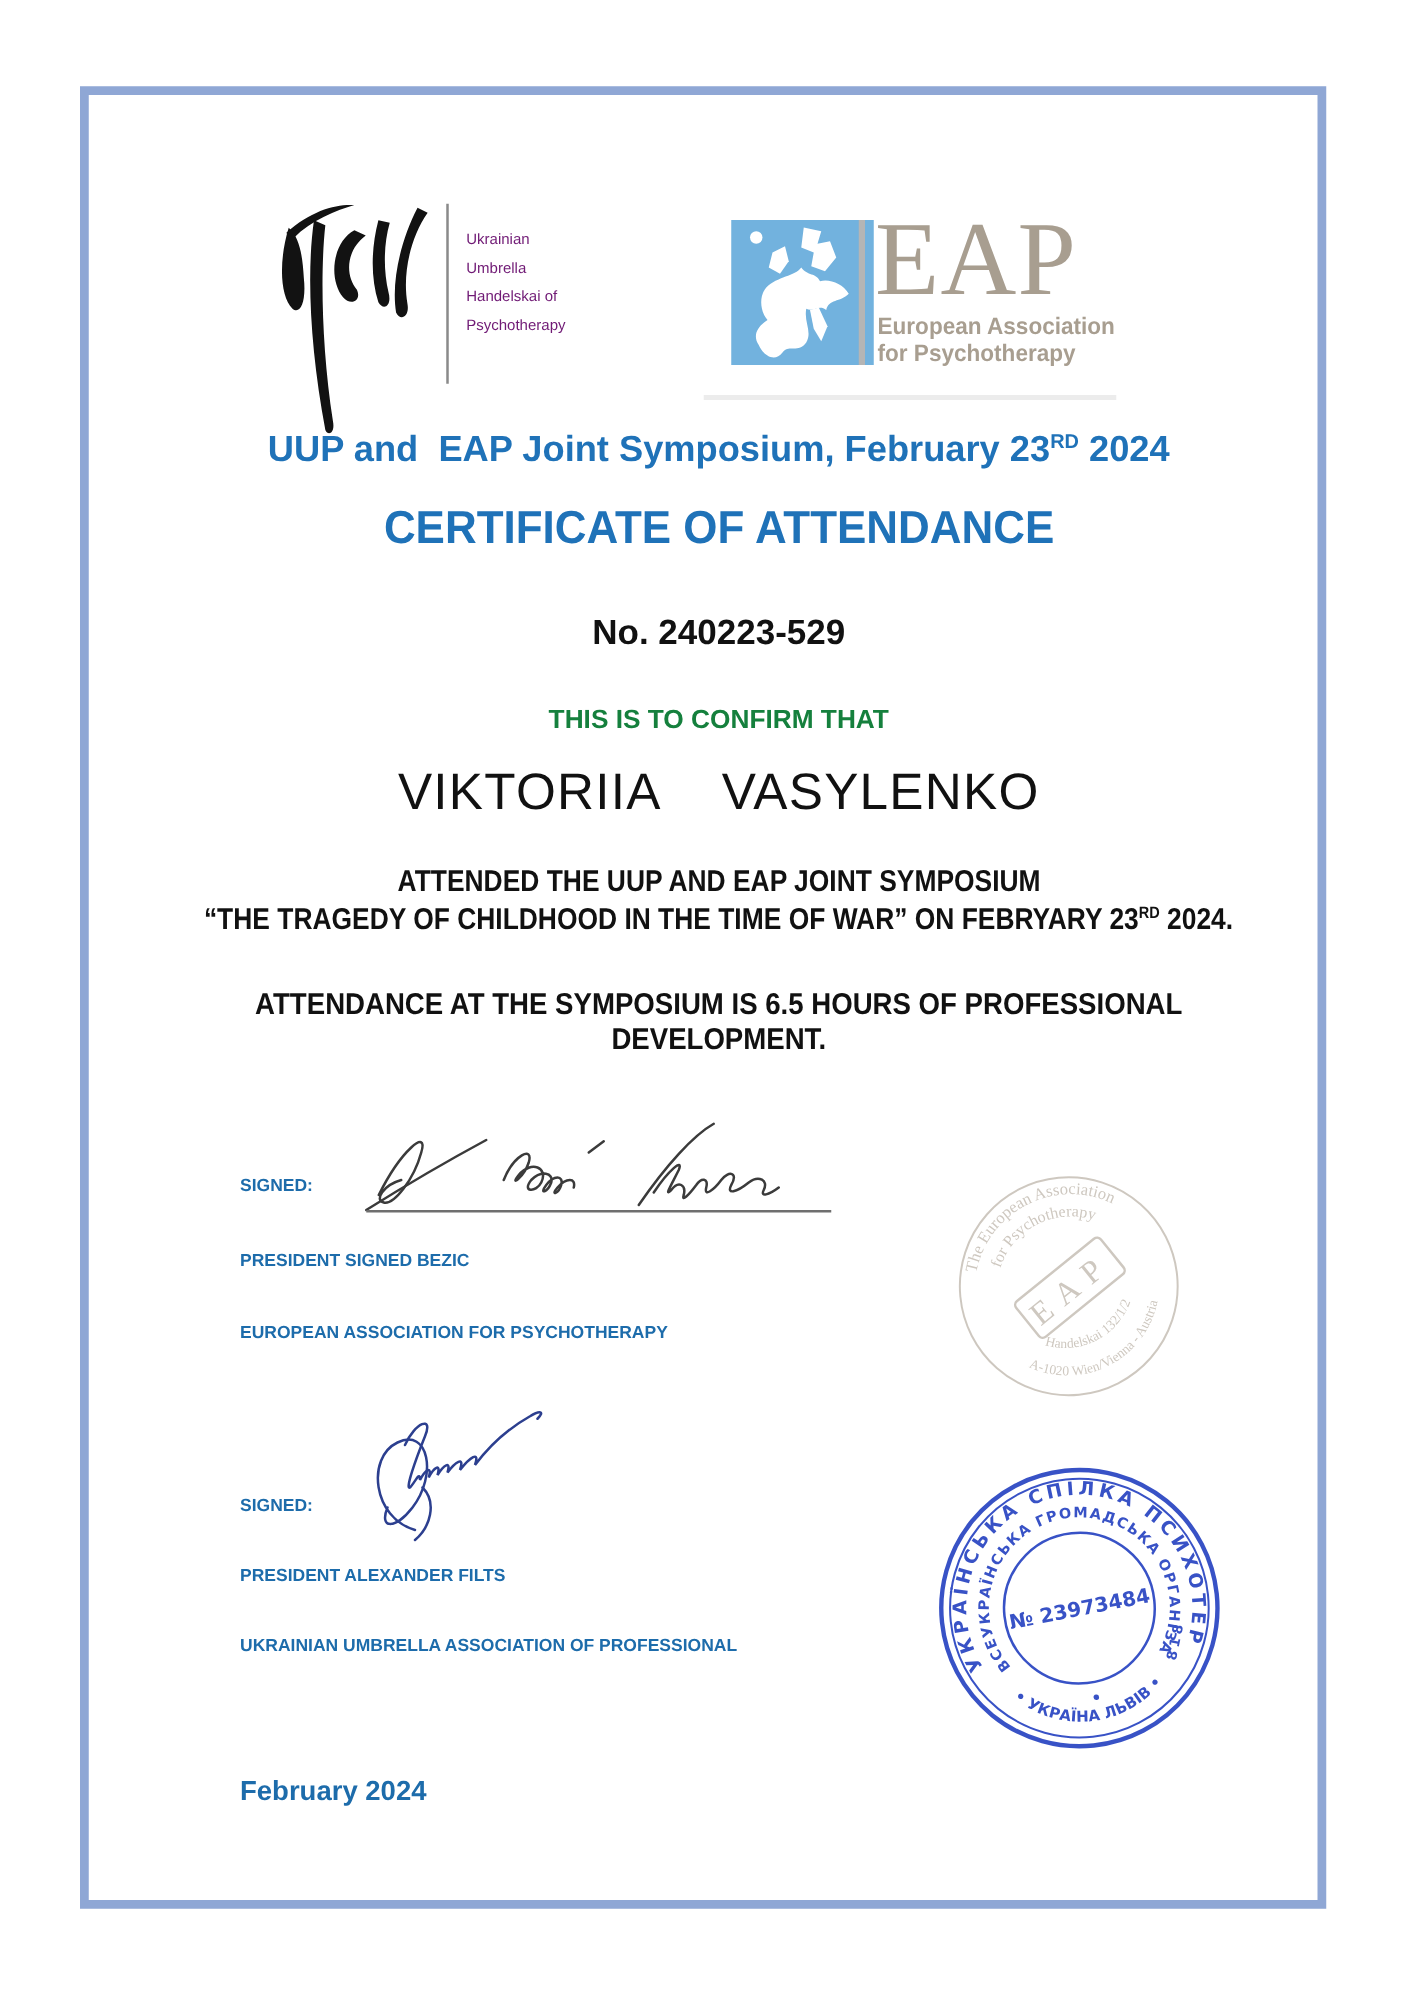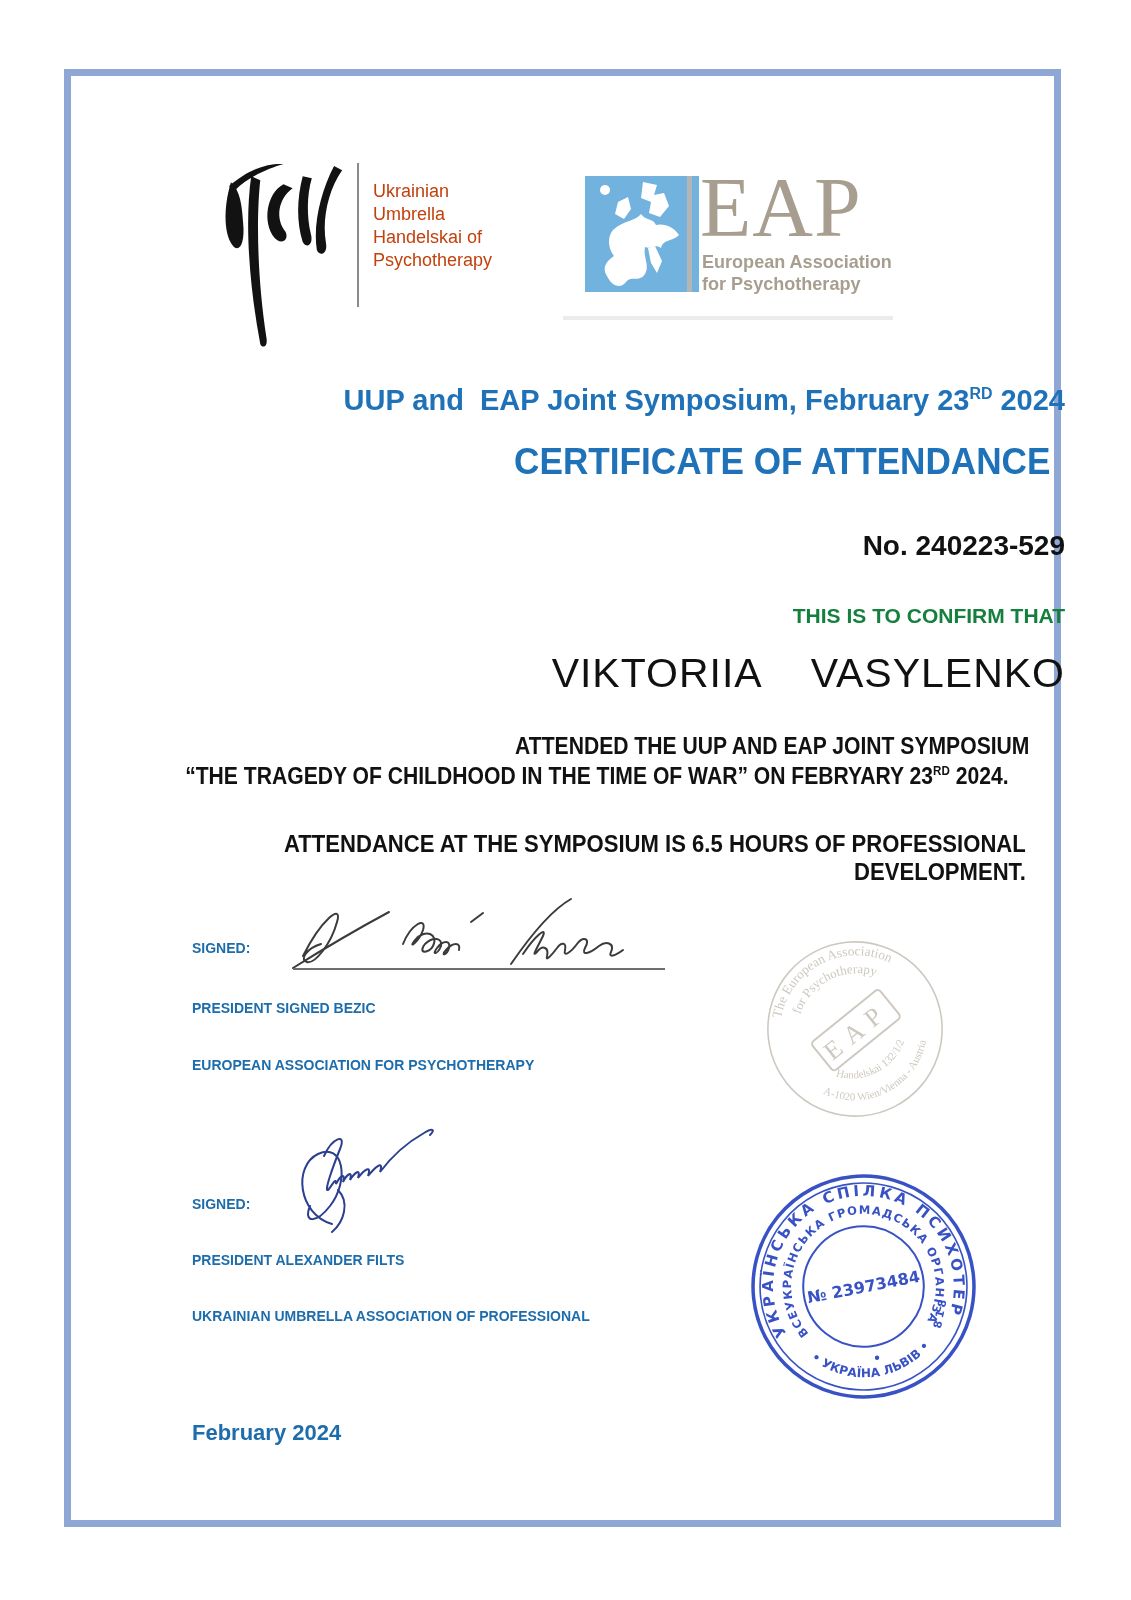--- a/index.html
+++ b/index.html
@@ -3,34 +3,34 @@
 <meta charset="utf-8">
 <style>
   html,body{margin:0;padding:0;background:#ffffff;}
   .page{position:relative;width:1131px;height:1600px;background:#ffffff;overflow:hidden;
         font-family:"Liberation Sans",sans-serif;color:#1a1a1a;}
   .frame{position:absolute;left:64px;top:69px;width:983px;height:1444px;border:7px solid #8fa7d5;}
 
   
   .uup-mark{position:absolute;left:215px;top:156px;width:135px;height:192px;}
   .uup-divider{position:absolute;left:357px;top:163px;width:2px;height:144px;background:#8a8a8a;}
-  .uup-text{position:absolute;left:373px;top:180px;font-size:18px;line-height:23px;color:#c2410c;}
+  .uup-text{position:absolute;left:373px;top:180px;font-size:12px;line-height:23px;color:#701a75;}
   .eap-square{position:absolute;left:585px;top:176px;width:114px;height:116px;background:#72b2de;}
   .eap-square svg{position:absolute;left:0;top:0;}
   .eap-bar{position:absolute;left:687px;top:176px;width:5px;height:116px;background:#b5b5b5;}
   .eap-acronym{position:absolute;left:700px;top:166px;font-family:"Liberation Serif",serif;
                font-size:84px;line-height:1;color:#a89e90;letter-spacing:1px;}
   .eap-sub1{position:absolute;left:702px;top:251px;font-size:19px;font-weight:bold;color:#a89e90;
             transform:scaleX(.95);transform-origin:left center;white-space:nowrap;}
   .eap-sub2{position:absolute;left:702px;top:273px;font-size:19px;font-weight:bold;color:#a89e90;
             transform:scaleX(.95);transform-origin:left center;white-space:nowrap;}
   .scan-strip{position:absolute;left:563px;top:316px;width:330px;height:4px;background:#ececec;}
 
   
-  .centered{position:absolute;left:85px;width:980px;text-align:right;white-space:pre-wrap;margin-top:40px;}
+  .centered{position:absolute;left:85px;width:980px;text-align:center;white-space:pre-wrap;}
   .title{top:344px;font-size:29px;font-weight:bold;color:#1f72b8;}
   .cert-heading{top:401px;font-size:37px;font-weight:bold;color:#1f72b8;}
   .cert-heading .cond{display:inline-block;transform:scaleX(.95);}
   .cert-no{top:490px;font-size:28px;font-weight:bold;color:#111;}
   .confirm{top:564px;font-size:21px;font-weight:bold;color:#15803d;}
   .name{top:610px;font-size:41px;font-weight:normal;color:#111;letter-spacing:1px;}
   .name .last{margin-left:48px;}
   .body-line{font-size:24px;font-weight:bold;color:#111;}
   .body-line .cond{display:inline-block;transform:scaleX(.88);white-space:pre-wrap;}
   .b1{top:692px;} .b2{top:722px;} .b3{top:790px;}

